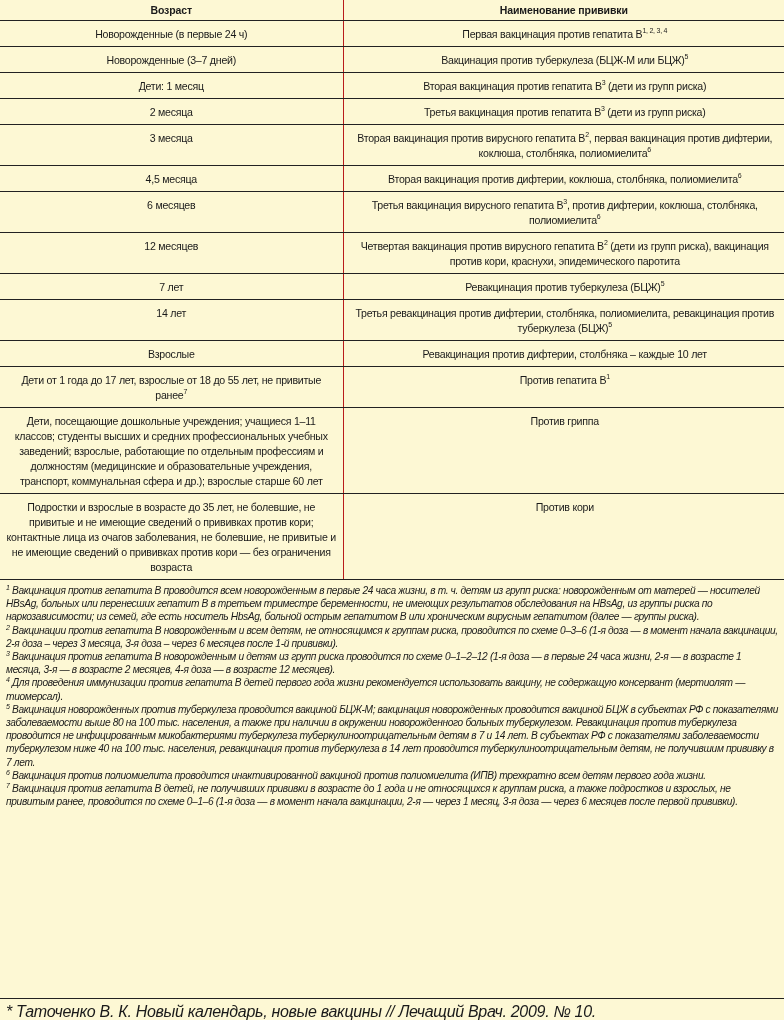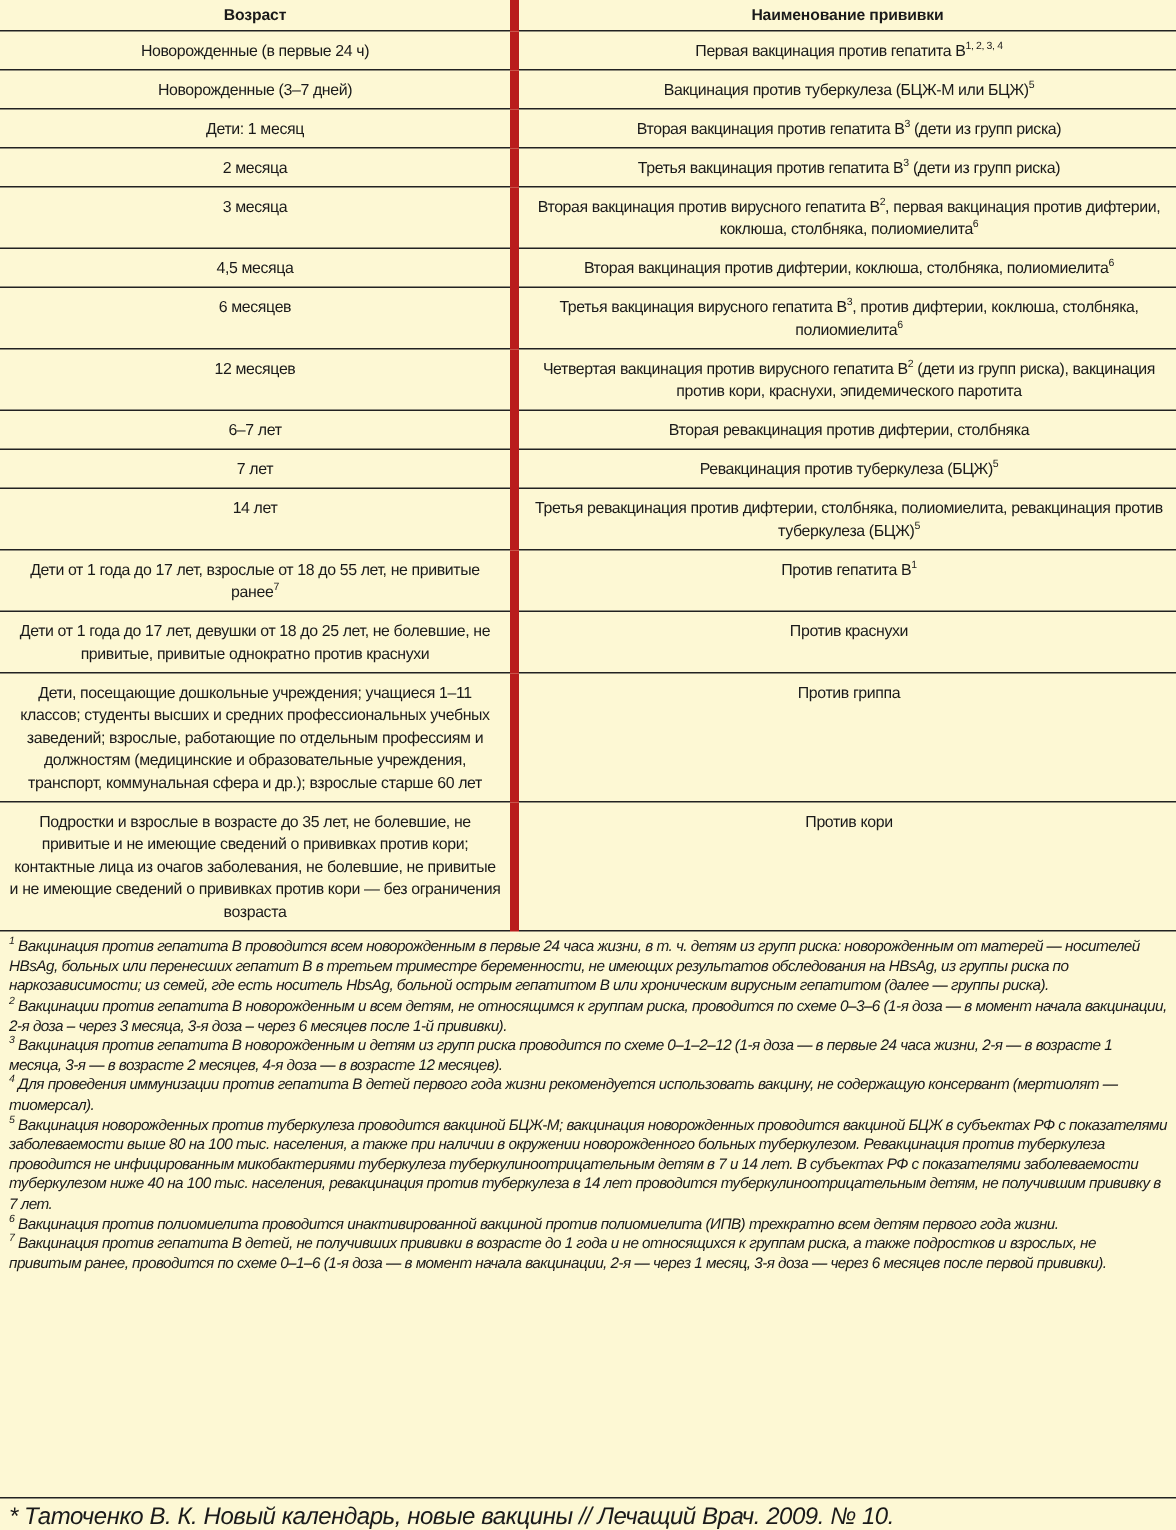--- a/index.html
+++ b/index.html
@@ -14,21 +14,21 @@
   table.sched {
     width:784px; border-collapse:collapse; table-layout:fixed;
   }
   table.sched col.c1 { width:343px; }
   table.sched col.c2 { width:441px; }
   table.sched th {
     font-size:10.5px; font-weight:bold; text-align:center;
     height:20px; padding:0; border-bottom:1.5px solid #222;
     letter-spacing:-0.1px;
   }
-  table.sched th + th, table.sched td + td { border-left:6px solid #b91c1c; }
+  table.sched th + th, table.sched td + td { border-left:1px solid #b91c1c; }
   table.sched td {
     font-size:10.6px; line-height:15px; vertical-align:top;
     padding:6px 6px 4px 6px; border-bottom:1.2px solid #222;
     letter-spacing:-0.25px;
     text-align:center;
   }
   table.sched td.c2 { padding-left:8px; }
   sup { font-size:7px; line-height:0; vertical-align:super; }
   .notes {
     font-size:10.2px; line-height:13.2px; font-style:italic;
@@ -81,38 +81,34 @@
         </tr>
         <tr>
           <td class="c1"><span>6 месяцев</span></td>
           <td class="c2"><span>Третья вакцинация вирусного гепатита В</span><sup>3</sup><span>, против дифтерии, коклюша, столбняка, полиомиелита</span><sup>6</sup></td>
         </tr>
         <tr>
           <td class="c1"><span>12 месяцев</span></td>
           <td class="c2"><span>Четвертая вакцинация против вирусного гепатита В</span><sup>2</sup><span> (дети из групп риска), вакцинация против кори, краснухи, эпидемического паротита</span></td>
         </tr>
         <tr>
-          <td class="c1"><span>6–7 лет</span></td>
-          <td class="c2"><span>Вторая ревакцинация против дифтерии, столбняка</span></td>
-        </tr>
-        <tr>
           <td class="c1"><span>7 лет</span></td>
           <td class="c2"><span>Ревакцинация против туберкулеза (БЦЖ)</span><sup>5</sup></td>
         </tr>
         <tr>
           <td class="c1"><span>14 лет</span></td>
           <td class="c2"><span>Третья ревакцинация против дифтерии, столбняка, полиомиелита, ревакцинация против туберкулеза (БЦЖ)</span><sup>5</sup></td>
         </tr>
         <tr>
+          <td class="c1"><span>Взрослые</span></td>
+          <td class="c2"><span>Ревакцинация против дифтерии, столбняка – каждые 10 лет</span></td>
+        </tr>
+        <tr>
           <td class="c1"><span>Дети от 1 года до 17 лет, взрослые от 18 до 55 лет, не привитые ранее</span><sup>7</sup></td>
           <td class="c2"><span>Против гепатита В</span><sup>1</sup></td>
-        </tr>
-        <tr>
-          <td class="c1"><span>Дети от 1 года до 17 лет, девушки от 18 до 25 лет, не болевшие, не привитые, привитые однократно против краснухи</span></td>
-          <td class="c2"><span>Против краснухи</span></td>
         </tr>
         <tr>
           <td class="c1"><span>Дети, посещающие дошкольные учреждения; учащиеся 1–11 классов; студенты высших и средних профессиональных учебных заведений; взрослые, работающие по отдельным профессиям и должностям (медицинские и образовательные учреждения, транспорт, коммунальная сфера и др.); взрослые старше 60 лет</span></td>
           <td class="c2"><span>Против гриппа</span></td>
         </tr>
         <tr>
           <td class="c1"><span>Подростки и взрослые в возрасте до 35 лет, не болевшие, не привитые и не имеющие сведений о прививках против кори; контактные лица из очагов заболевания, не болевшие, не привитые и не имеющие сведений о прививках против кори — без ограничения возраста</span></td>
           <td class="c2"><span>Против кори</span></td>
         </tr>
       </tbody>

